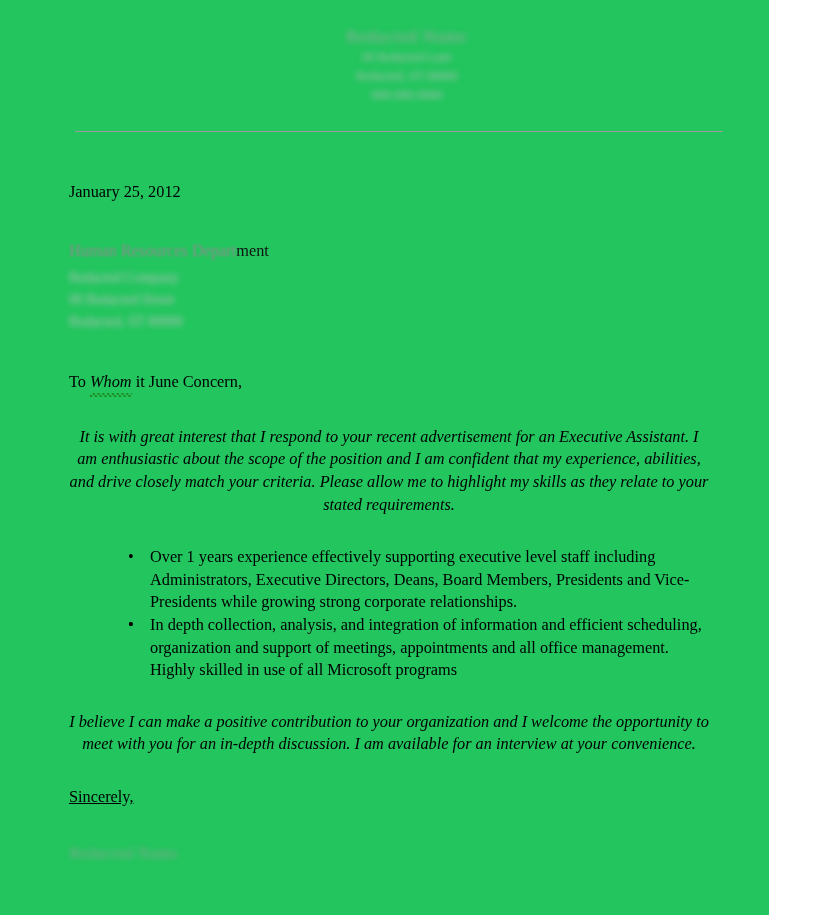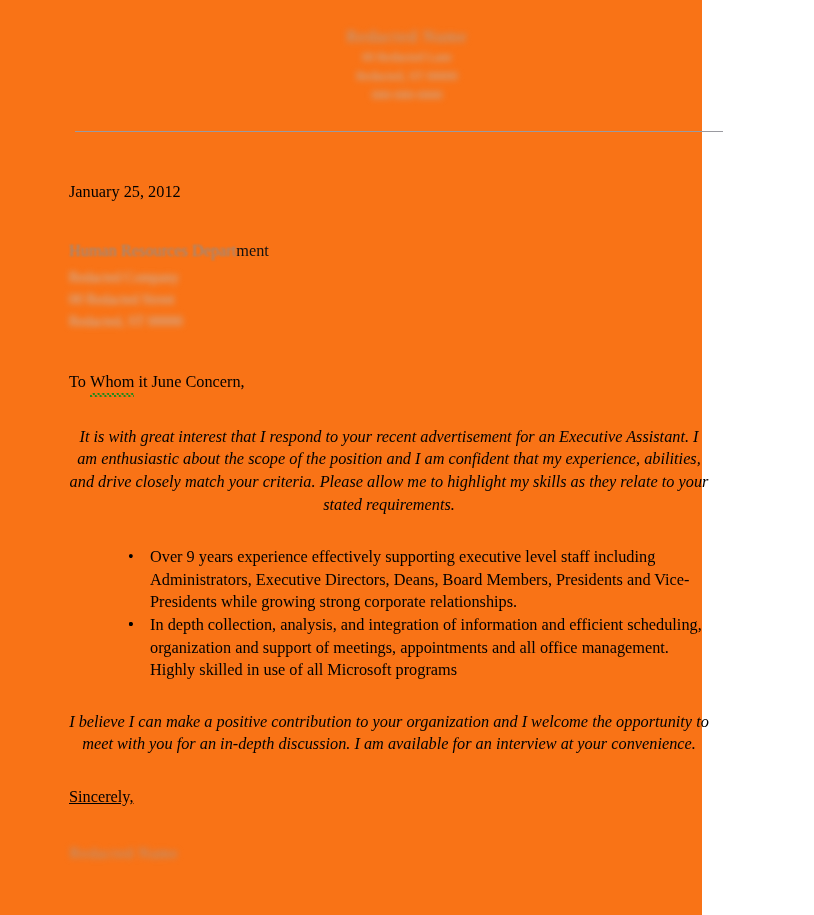--- a/index.html
+++ b/index.html
@@ -11,23 +11,23 @@
     width: 814px;
     height: 915px;
     font-family: "Liberation Serif", "DejaVu Serif", serif;
     color: #000000;
     position: relative;
     overflow: hidden;
   }
 
   .page {
     position: relative;
-    width: 702px;
+    width: 769px;
     height: 915px;
-    background: #f97316;
+    background: #22c55e;
   }
 
   
   .letterhead {
     position: absolute;
     left: 0;
     top: 26px;
     width: 814px;
     text-align: center;
     color: #b4b4b4;
@@ -99,20 +99,21 @@
     user-select: none;
   }
 
   .salutation {
     margin: 0 0 32px 0;
   }
   
   .squiggle {
     position: relative;
     display: inline-block;
+    font-style: italic;
   }
   .squiggle::after {
     content: "";
     position: absolute;
     left: 0;
     right: 0;
     bottom: -3px;
     height: 4px;
     background-image:
       radial-gradient(circle at 1.2px 3.2px, #1e8a1e 1.1px, transparent 1.3px),
@@ -193,21 +194,21 @@
       </div>
     </div>
 
     <p class="salutation"><span>To </span><span class="squiggle">Whom</span><span> it June Concern,</span></p>
 
     <p class="para">It is with great interest that I respond to your recent advertisement for an Executive Assistant.  I am enthusiastic about the scope of the position and I am confident that my experience, abilities, and drive closely match your criteria. Please allow me to highlight my skills as they relate to your stated requirements.</p>
 
     <ul class="bullets">
       <li>
         <span class="dot">•</span>
-        <span class="btext">Over 9 years experience effectively supporting executive level staff including Administrators, Executive Directors, Deans, Board Members, Presidents and Vice-Presidents while growing strong corporate relationships.</span>
+        <span class="btext">Over 1 years experience effectively supporting executive level staff including Administrators, Executive Directors, Deans, Board Members, Presidents and Vice-Presidents while growing strong corporate relationships.</span>
       </li>
       <li>
         <span class="dot">•</span>
       </li>
       <li>
         <span class="dot">•</span>
         <span class="btext">In depth collection, analysis, and integration of information and efficient scheduling, organization and support of meetings, appointments and all office management. Highly skilled in use of all Microsoft programs</span>
       </li>
     </ul>
 

